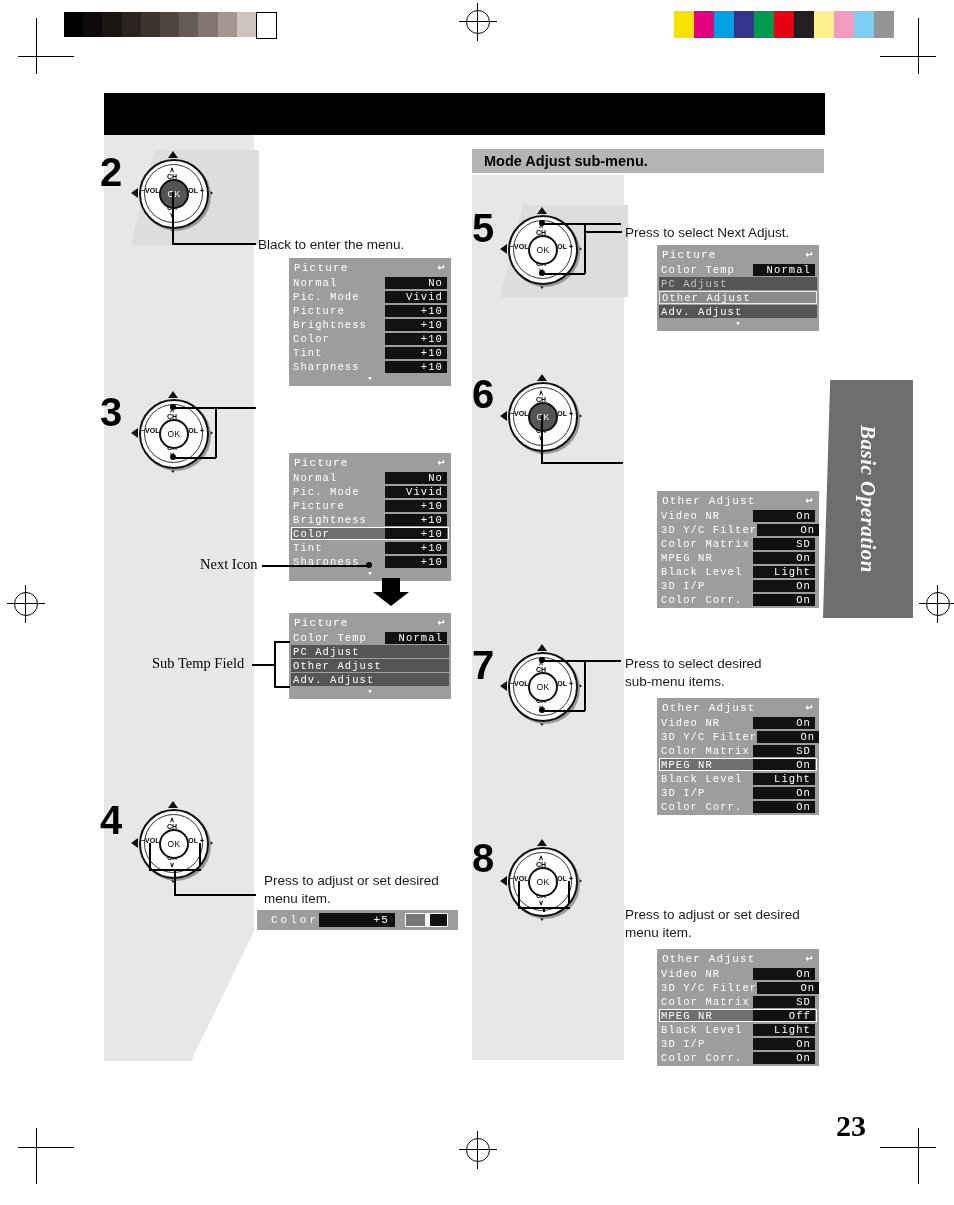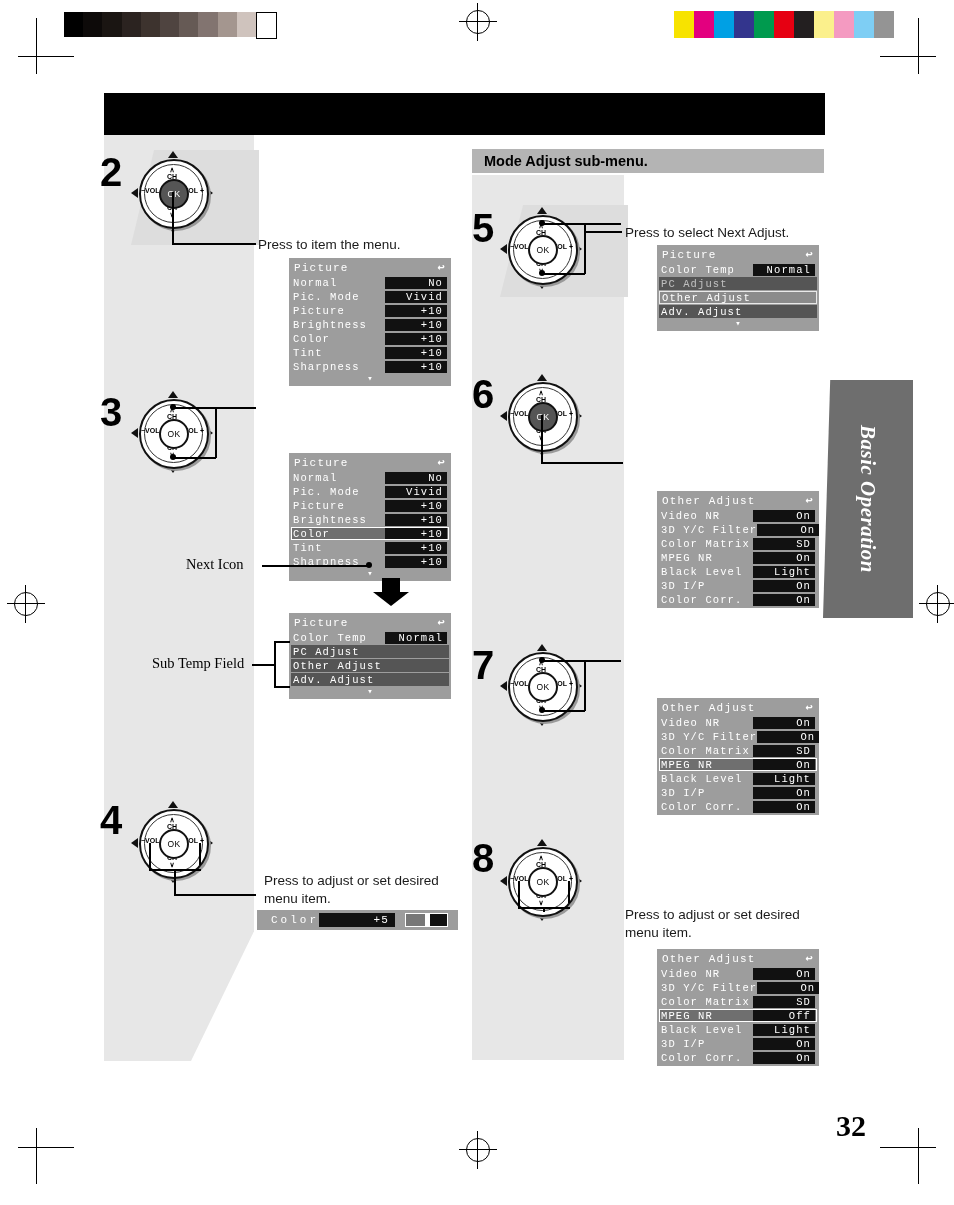--- a/index.html
+++ b/index.html
@@ -185,21 +185,21 @@
       <div class="ring"></div>
       <div class="ring2"></div>
       <div class="chu">∧<br>CH</div>
       <div class="chd">CH<br>∨</div>
       <div class="vl">−VOL</div>
       <div class="vr">VOL +</div>
       <div class="ok act">OK</div>
     </div>
   <div class="ldr v" style="left:172px;top:192px;height:52px;"></div>
   <div class="ldr h" style="left:172px;top:243px;width:84px;"></div>
-  <div class="instr" style="left:258px;top:236px;width:210px;">Press to item the menu.</div>
+  <div class="instr" style="left:258px;top:236px;width:210px;">Black to enter the menu.</div>
 
   <div class="osd" id="osd-pic-1" style="left:289px;top:258px;width:162px;">
       <div class="title">
         <span>Picture</span>
         <span class="back">↩</span>
       </div>
       <div class="row">
         <span class="k">Normal</span>
         <span class="v">No</span>
       </div>
@@ -279,21 +279,21 @@
         <span class="k">Tint</span>
         <span class="v">+10</span>
       </div>
       <div class="row">
         <span class="k">Sharpness</span>
         <span class="v">+10</span>
       </div>
       <div class="nexticon">▾</div>
     </div>
 
-  <div class="serif-lbl" style="left:186px;top:556px;">Next Icon</div>
+  <div class="serif-lbl" style="left:200px;top:556px;">Next Icon</div>
   <div class="ldr h" style="left:262px;top:565px;width:108px;"></div>
   <div class="dot" style="left:366px;top:562px;"></div>
 
   <div style="position:absolute;left:382px;top:578px;width:18px;height:16px;background:#000;"></div>
   <div style="position:absolute;left:373px;top:592px;width:0;height:0;
               border-left:18px solid transparent;border-right:18px solid transparent;border-top:14px solid #000;"></div>
 
   <div class="osd" id="osd-pic-3" style="left:289px;top:613px;width:162px;">
       <div class="title">
         <span>Picture</span>
@@ -459,20 +459,21 @@
       <div class="chd">CH<br>∨</div>
       <div class="vl">−VOL</div>
       <div class="vr">VOL +</div>
       <div class="ok">OK</div>
     </div>
   <div class="ldr h" style="left:541px;top:660px;width:80px;"></div>
   <div class="ldr h" style="left:541px;top:710px;width:44px;"></div>
   <div class="ldr v" style="left:584px;top:660px;height:51px;"></div>
   <div class="dot" style="left:539px;top:657px;"></div>
   <div class="dot" style="left:539px;top:707px;"></div>
+  <div class="instr" style="left:625px;top:655px;width:200px;">Press to select desired<br>sub-menu items.</div>
 
   <div class="osd" id="osd-oa-2" style="left:657px;top:698px;width:162px;">
       <div class="title">
         <span>Other Adjust</span>
         <span class="back">↩</span>
       </div>
       <div class="row">
         <span class="k">Video NR</span>
         <span class="v">On</span>
       </div>
@@ -550,14 +551,14 @@
       <div class="row">
         <span class="k">3D I/P</span>
         <span class="v">On</span>
       </div>
       <div class="row">
         <span class="k">Color Corr.</span>
         <span class="v">On</span>
       </div>
     </div>
 
-  <div class="pagenum">32</div>
+  <div class="pagenum">23</div>
 </div>
 
 </body></html>

